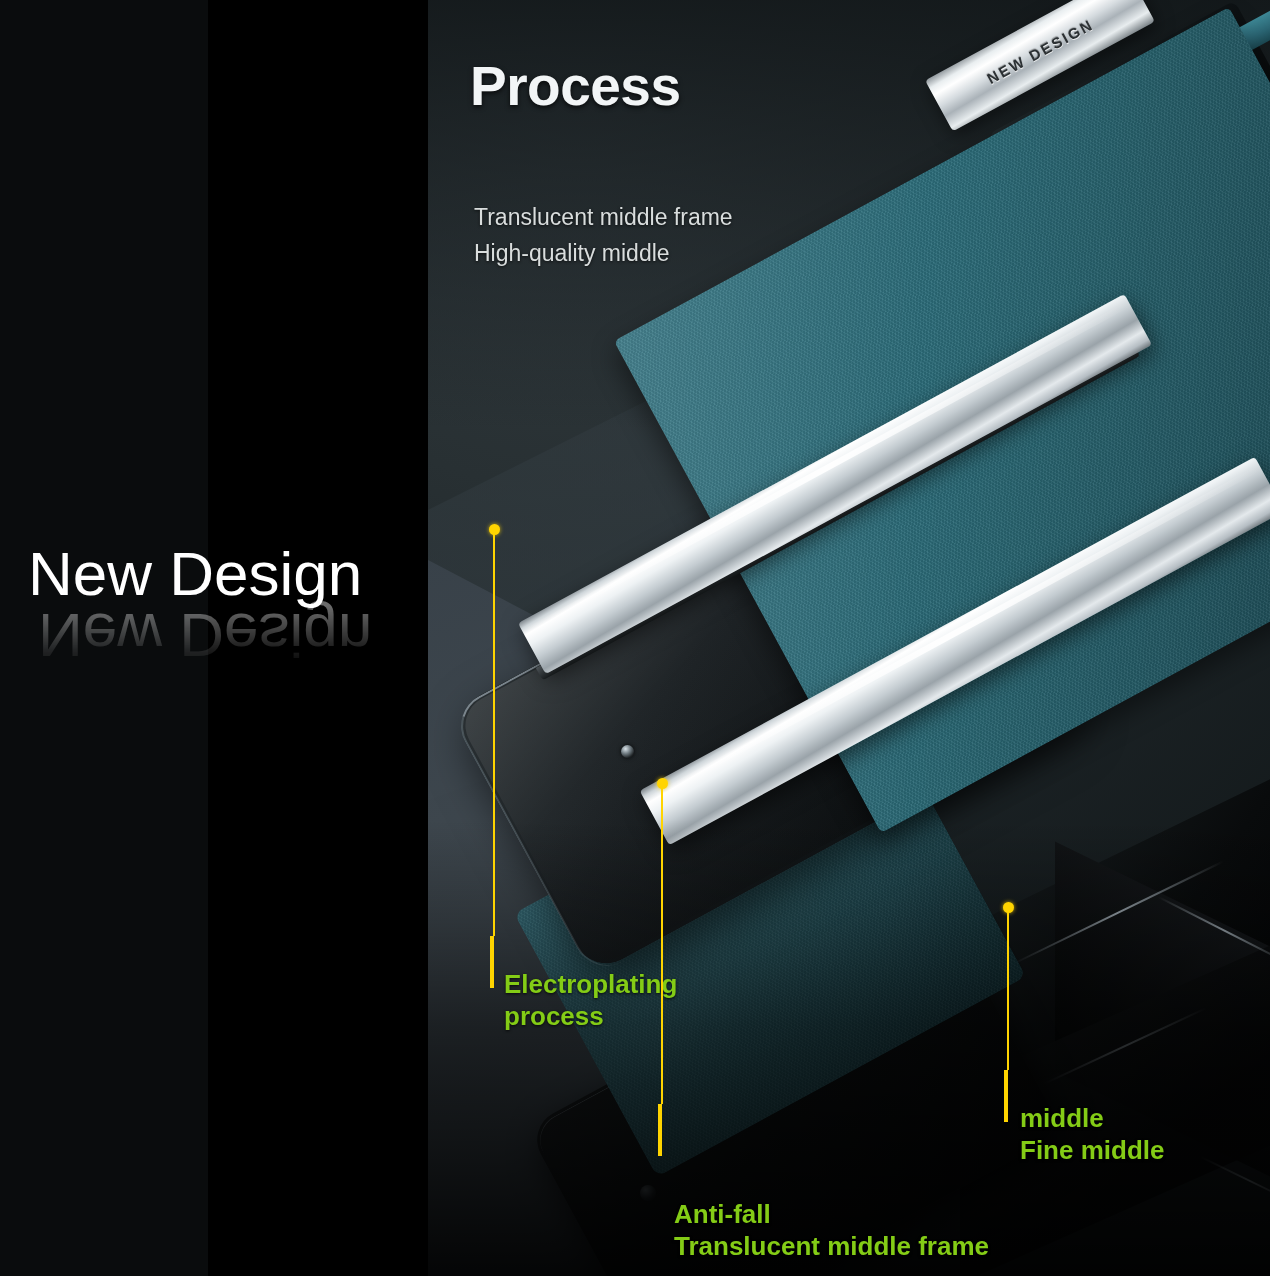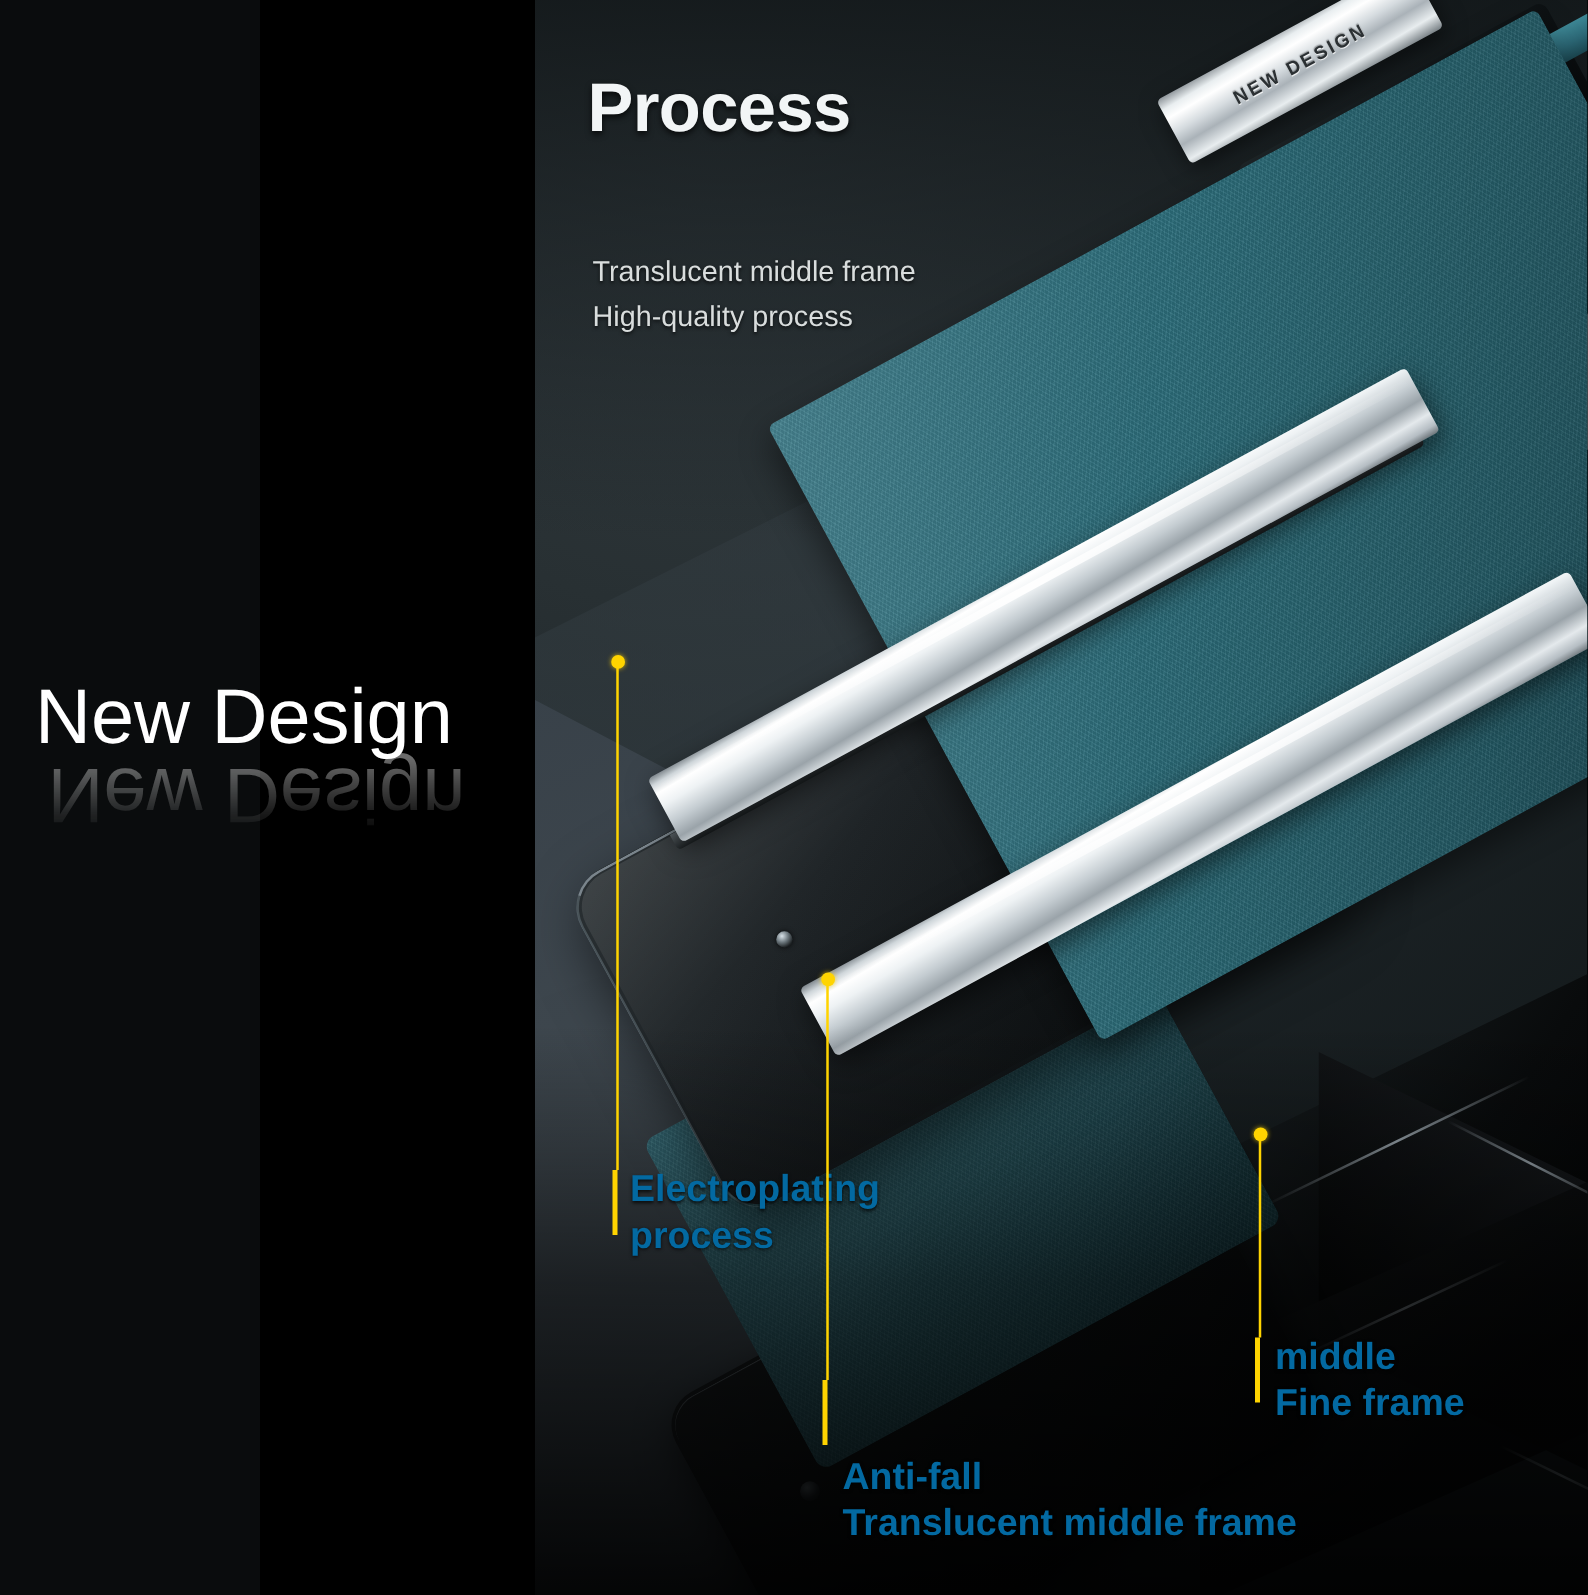--- a/index.html
+++ b/index.html
@@ -269,22 +269,22 @@
     position:absolute;width:11px;height:11px;border-radius:50%;
     background:#ffd400;box-shadow:0 0 4px rgba(255,212,0,.8);
   }
   .lead{
     position:absolute;width:2px;background:#ffd400;
   }
   .tick{
     position:absolute;width:4px;background:#ffd400;
   }
   .callout{
-    position:absolute;color:#0369a1;font-size:30px;line-height:1.22;font-weight:600;
-    white-space:nowrap;text-shadow:0 1px 3px rgba(0,0,0,.8);
+    position:absolute;color:#84cc16;font-size:26px;line-height:1.22;font-weight:600;
+    white-space:nowrap;text-shadow:0 1px 3px rgba(0,0,0,.8);margin-top:35px;
   }
 </style>
 </head>
 <body>
 
 <div id="stage">
 
   <div class="bg-left-dim"></div>
   <div class="bg-left-black"></div>
   <div class="bg-scene"></div>
@@ -332,21 +332,21 @@
   </div>
 
   <div class="scene-botshade"></div>
 
   <div class="headline">
     <span>Process</span>
   </div>
 
   <div class="sublist">
     <div>Translucent middle frame</div>
-    <div>High-quality process</div>
+    <div>High-quality middle</div>
   </div>
 
   <div class="newdesign">New Design</div>
   <div class="newdesign-reflect">New Design</div>
 
   <div class="dot" style="left:489px;top:524px;"></div>
   <div class="lead" style="left:493px;top:532px;height:404px;"></div>
   <div class="tick" style="left:490px;top:936px;height:52px;"></div>
   <div class="callout" style="left:504px;top:934px;">
     <div>Electroplating</div>
@@ -359,16 +359,16 @@
   <div class="callout" style="left:674px;top:1164px;">
     <div>Anti-fall</div>
     <div>Translucent middle frame</div>
   </div>
 
   <div class="dot" style="left:1003px;top:902px;"></div>
   <div class="lead" style="left:1007px;top:910px;height:160px;"></div>
   <div class="tick" style="left:1004px;top:1070px;height:52px;"></div>
   <div class="callout" style="left:1020px;top:1068px;">
     <div>middle</div>
-    <div>Fine frame</div>
+    <div>Fine middle</div>
   </div>
 
 </div>
 
 </body></html>

